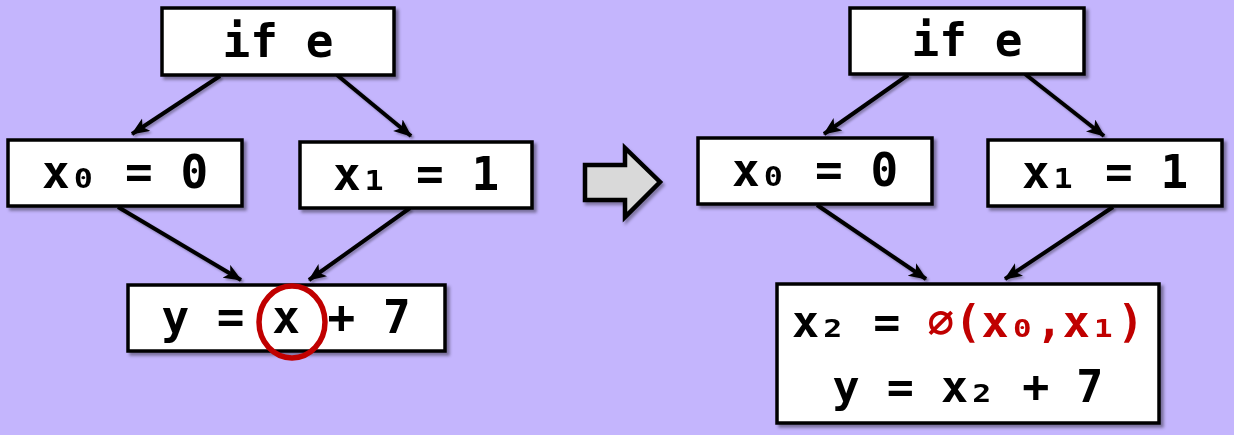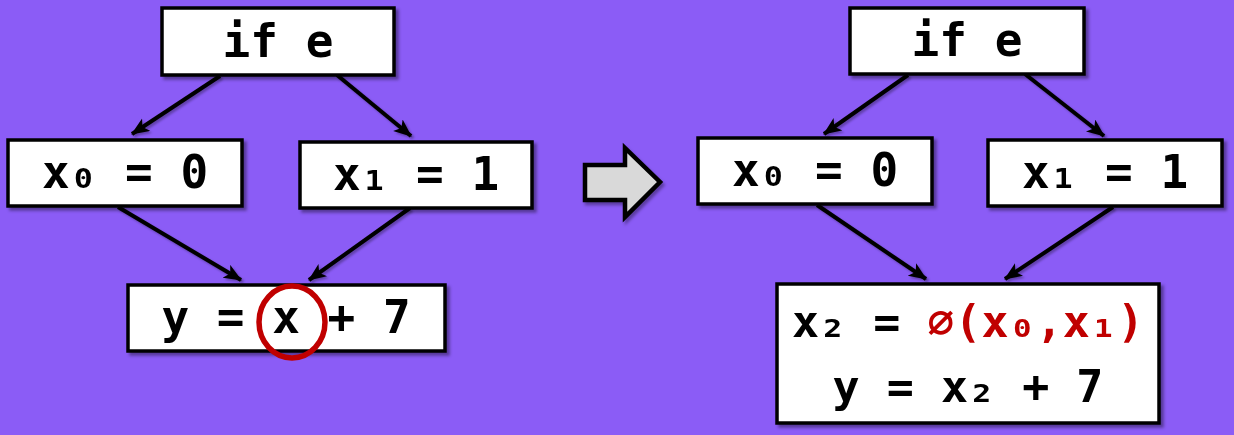--- a/index.html
+++ b/index.html
@@ -4,21 +4,21 @@
 <style>
   html, body {
     margin: 0;
     padding: 0;
     background: #ffffff;
   }
   .stage {
     position: relative;
     width: 1234px;
     height: 435px;
-    background: #8b5cf6;
+    background: #c4b5fd;
     overflow: hidden;
   }
   svg {
     display: block;
     font-family: "DejaVu Sans Mono", "Liberation Mono", monospace;
   }
   .node-rect {
     fill: #ffffff;
     stroke: #000000;
     stroke-width: 3.5;

